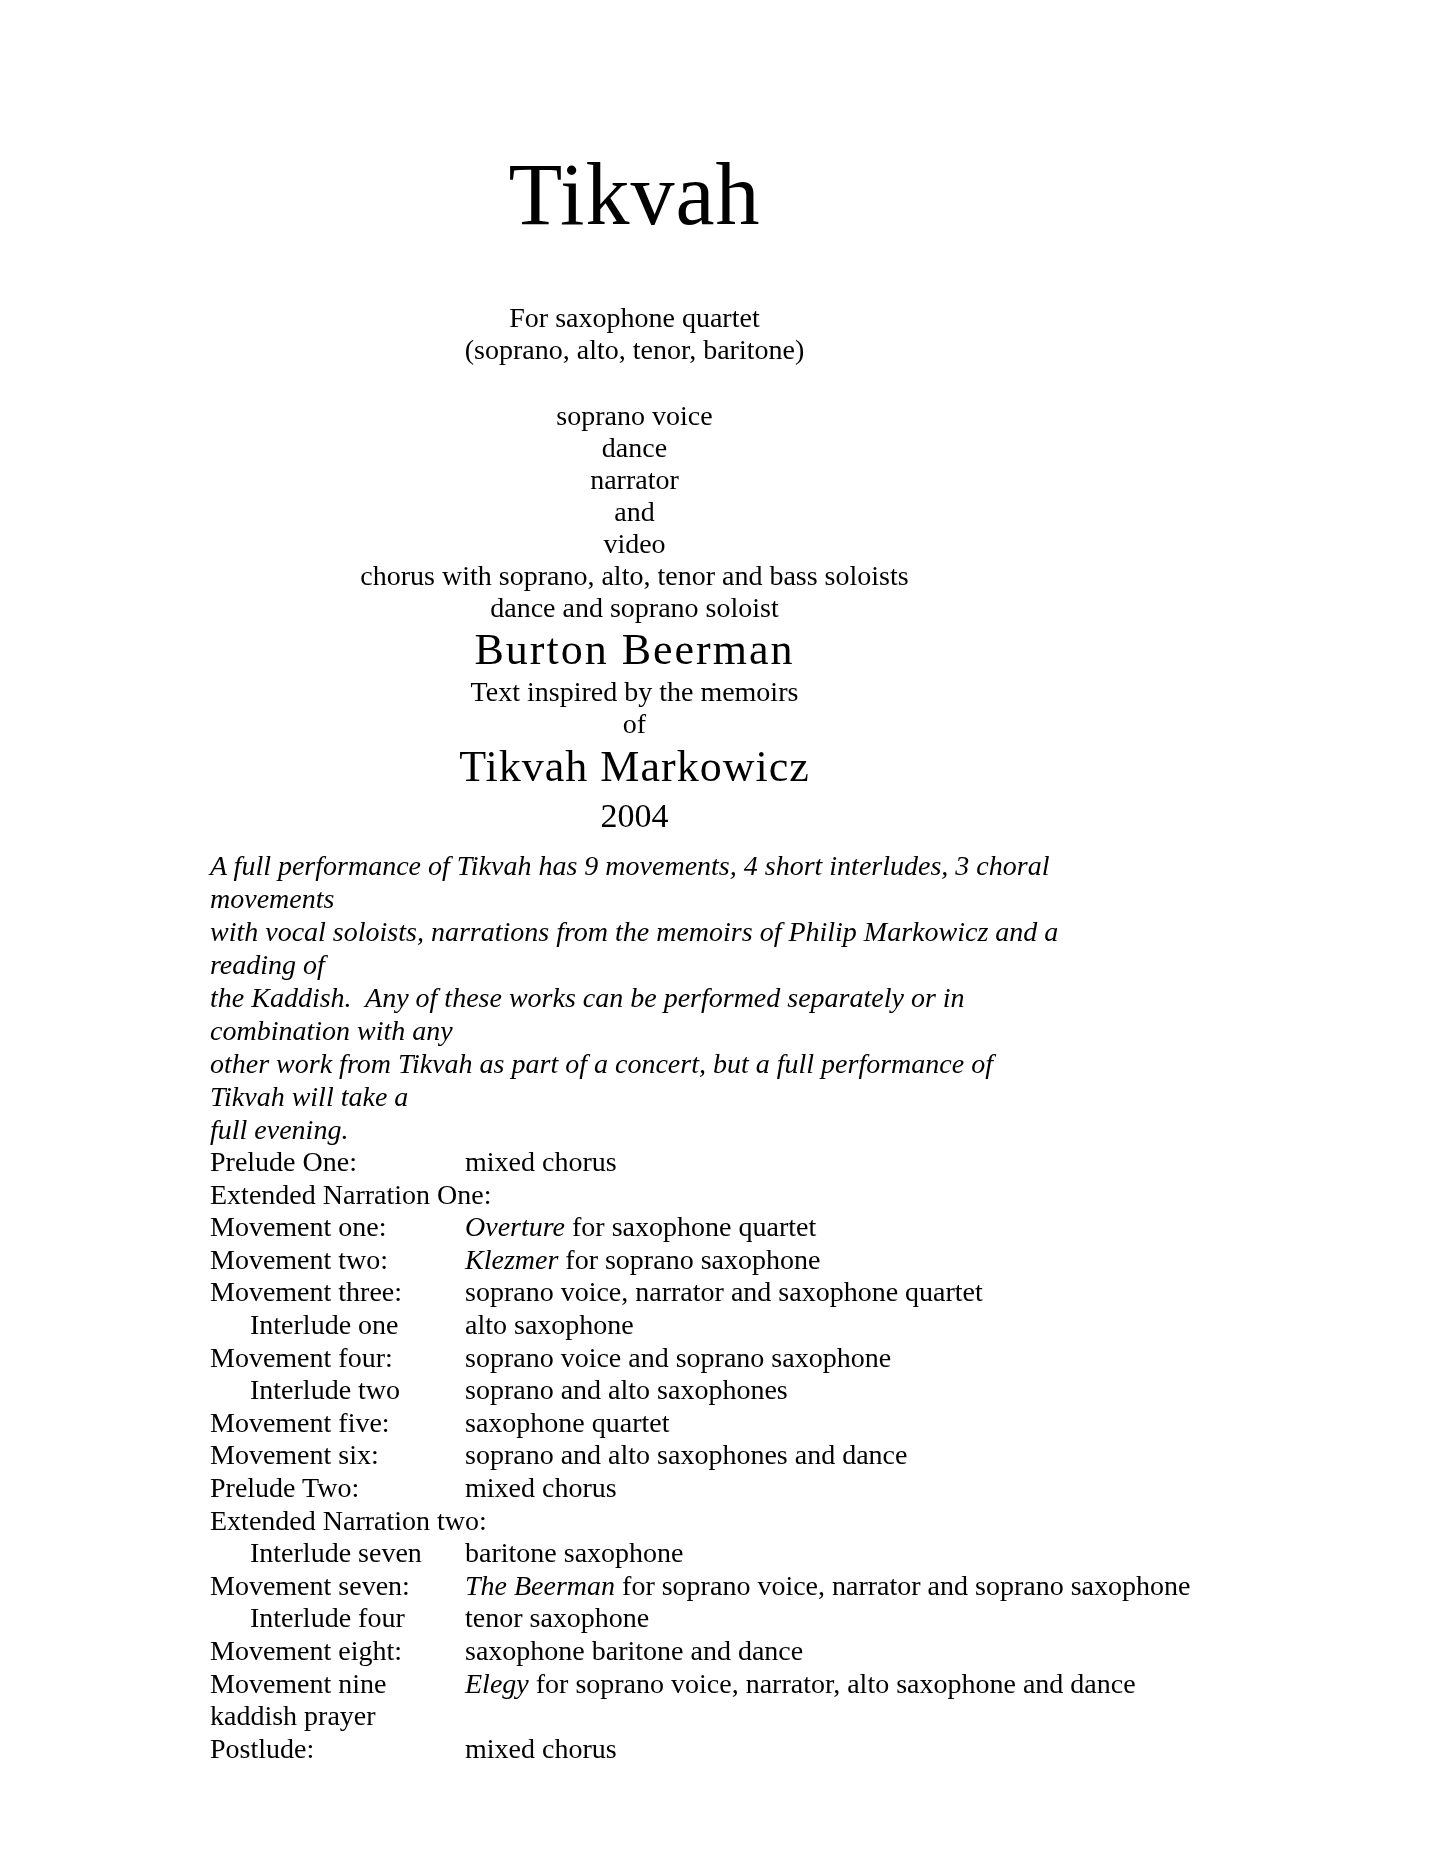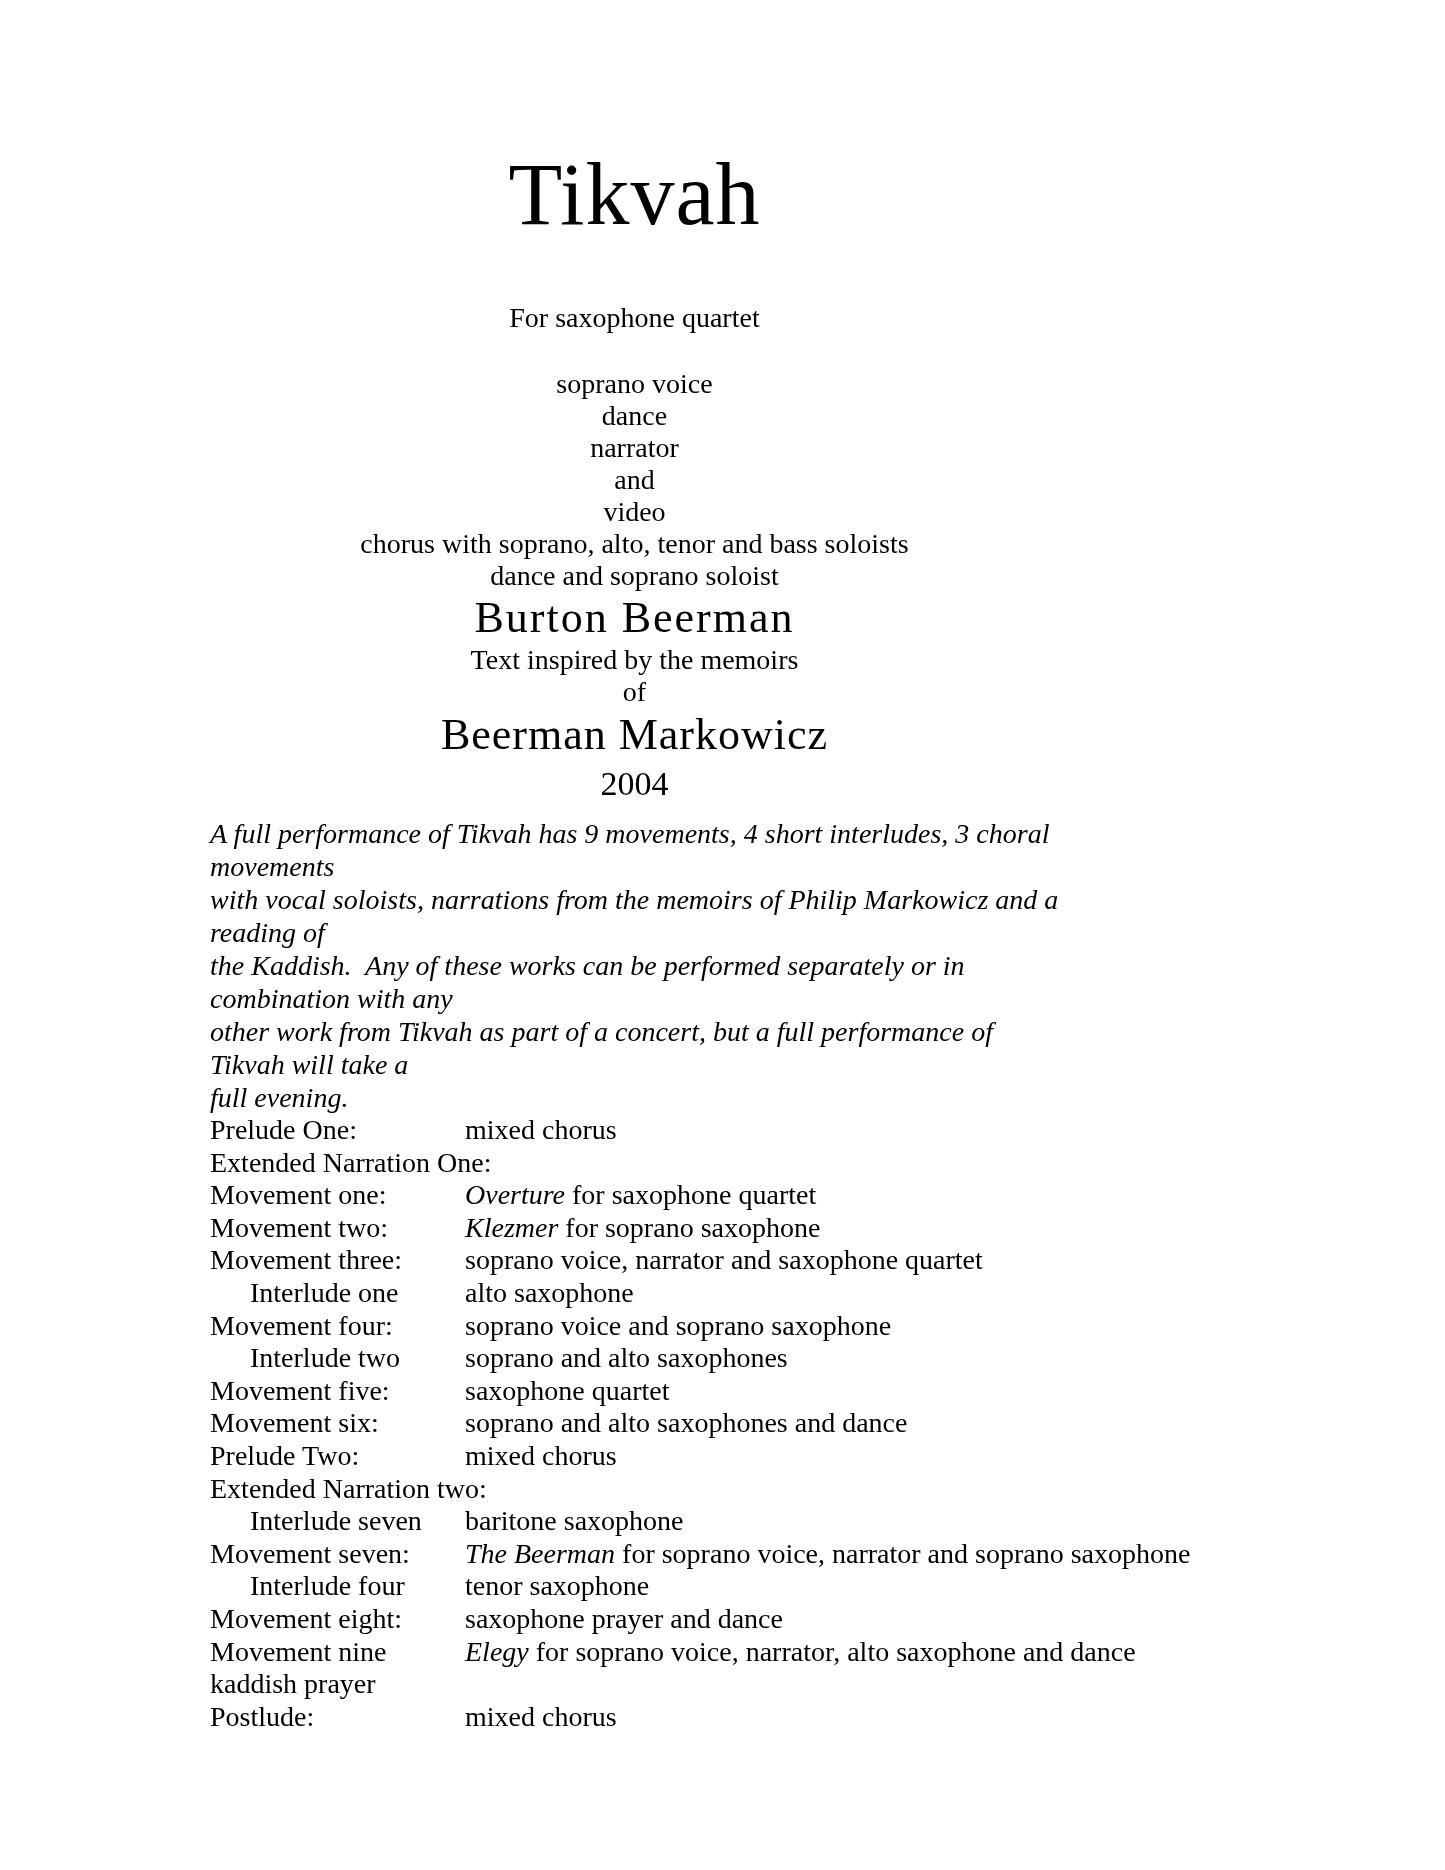--- a/index.html
+++ b/index.html
@@ -49,32 +49,33 @@
   .desc .wtitle { font-style: italic; }
 </style>
 </head>
 <body>
 
 <div class="page">
 
   <div class="header">
     <h1 class="title">Tikvah</h1>
     <div class="hline">For saxophone quartet</div>
+    <div class="hline">(soprano, alto, tenor, baritone)</div>
     <div class="gap"></div>
     <div class="hline">soprano voice</div>
     <div class="hline">dance</div>
     <div class="hline">narrator</div>
     <div class="hline">and</div>
     <div class="hline">video</div>
     <div class="hline">chorus with soprano, alto, tenor and bass soloists</div>
     <div class="hline">dance and soprano soloist</div>
     <div class="composer">Burton Beerman</div>
     <div class="hline">Text inspired by the memoirs</div>
     <div class="hline">of</div>
-    <div class="memoirist">Beerman Markowicz</div>
+    <div class="memoirist">Tikvah Markowicz</div>
     <div class="year">2004</div>
   </div>
 
   <div class="intro">A full performance of Tikvah has 9 movements, 4 short interludes, 3 choral movements
 with vocal soloists, narrations from the memoirs of Philip Markowicz and a reading of
 the Kaddish.  Any of these works can be performed separately or in combination with any
 other work from Tikvah as part of a concert, but a full performance of Tikvah will take a
 full evening.</div>
 
   <div class="program">
@@ -133,21 +134,21 @@
     <div class="row">
         <span class="label">Movement seven:</span>
         <span class="desc"><span class="wtitle">The Beerman</span><span> for soprano voice, narrator and soprano saxophone</span></span>
       </div>
     <div class="row indent">
         <span class="label">Interlude four</span>
         <span class="desc"><span class="wtitle"></span><span>tenor saxophone</span></span>
       </div>
     <div class="row">
         <span class="label">Movement eight:</span>
-        <span class="desc"><span class="wtitle"></span><span>saxophone prayer and dance</span></span>
+        <span class="desc"><span class="wtitle"></span><span>saxophone baritone and dance</span></span>
       </div>
     <div class="row">
         <span class="label">Movement nine</span>
         <span class="desc"><span class="wtitle">Elegy</span><span> for soprano voice, narrator, alto saxophone and dance</span></span>
       </div>
     <div class="row">
         <span class="label">kaddish prayer</span>
         <span class="desc"><span class="wtitle"></span><span></span></span>
       </div>
     <div class="row">

